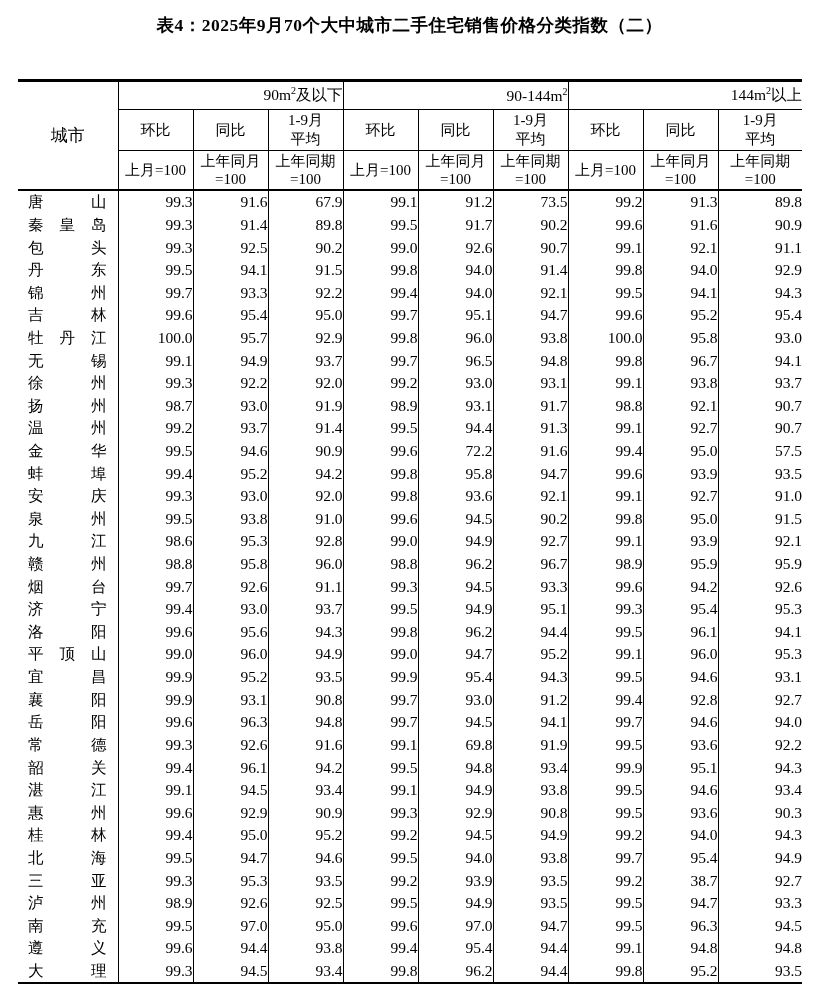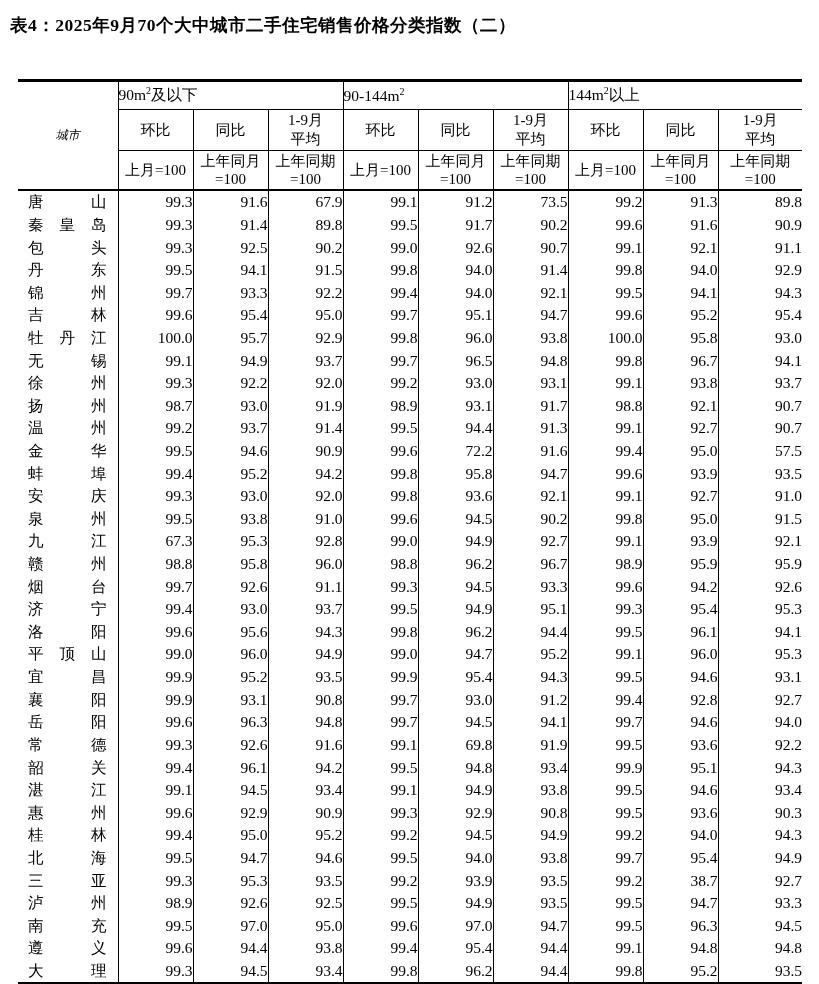--- a/index.html
+++ b/index.html
@@ -3,40 +3,41 @@
 <meta charset="utf-8">
 <style>
   html,body { margin:0; padding:0; }
   body {
     width:819px; height:984px; background:#ffffff; color:#000;
     font-family:"Liberation Serif","DejaVu Serif",serif;
     overflow:hidden;
   }
   .page-title {
     margin:13px 10px 0 10px;
+    text-align:center;
     font-size:17.5px;
     font-weight:bold;
     letter-spacing:0.5px;
   }
   .tbl-wrap { margin:42px 0 0 18px; }
   table.idx {
     border-collapse:collapse;
     table-layout:fixed;
     width:784px;
     border-top:3px solid #000;
     border-bottom:3px solid #000;
   }
   table.idx th, table.idx td {
     padding:0; font-weight:normal; vertical-align:middle;
     overflow:hidden; white-space:nowrap;
   }
   .bR { border-right:1px solid #000; }
-  th.city-head { font-size:12px;font-style:italic; }
+  th.city-head { font-size:17px; }
   th.group-head {
-    height:27px; font-size:15.5px; text-align:left;
+    height:27px; font-size:15.5px; text-align:right;
     border-bottom:1px solid #000;
   }
   th.group-head sup { font-size:10px; }
   th.metric-head {
     height:40px; font-size:15px; line-height:19px; text-align:center;
     border-bottom:1px solid #000;
   }
   th.base-head { height:38px; font-size:15px; line-height:18px; text-align:center; }
   tbody { border-top:2px solid #000; }
   tbody td { height:22.62px; font-size:15.5px; line-height:22px; }
@@ -353,21 +354,21 @@
           <td class="val bR">95.0</td>
           <td class="val">91.5</td>
         </tr>
         <tr>
           <td class="city-cell bR">
             <div class="jn">
               <span>九</span>
               <span>江</span>
             </div>
           </td>
-          <td class="val bR">67.3</td>
+          <td class="val bR">98.6</td>
           <td class="val bR">95.3</td>
           <td class="val bR">92.8</td>
           <td class="val bR">99.0</td>
           <td class="val bR">94.9</td>
           <td class="val bR">92.7</td>
           <td class="val bR">99.1</td>
           <td class="val bR">93.9</td>
           <td class="val">92.1</td>
         </tr>
         <tr>

